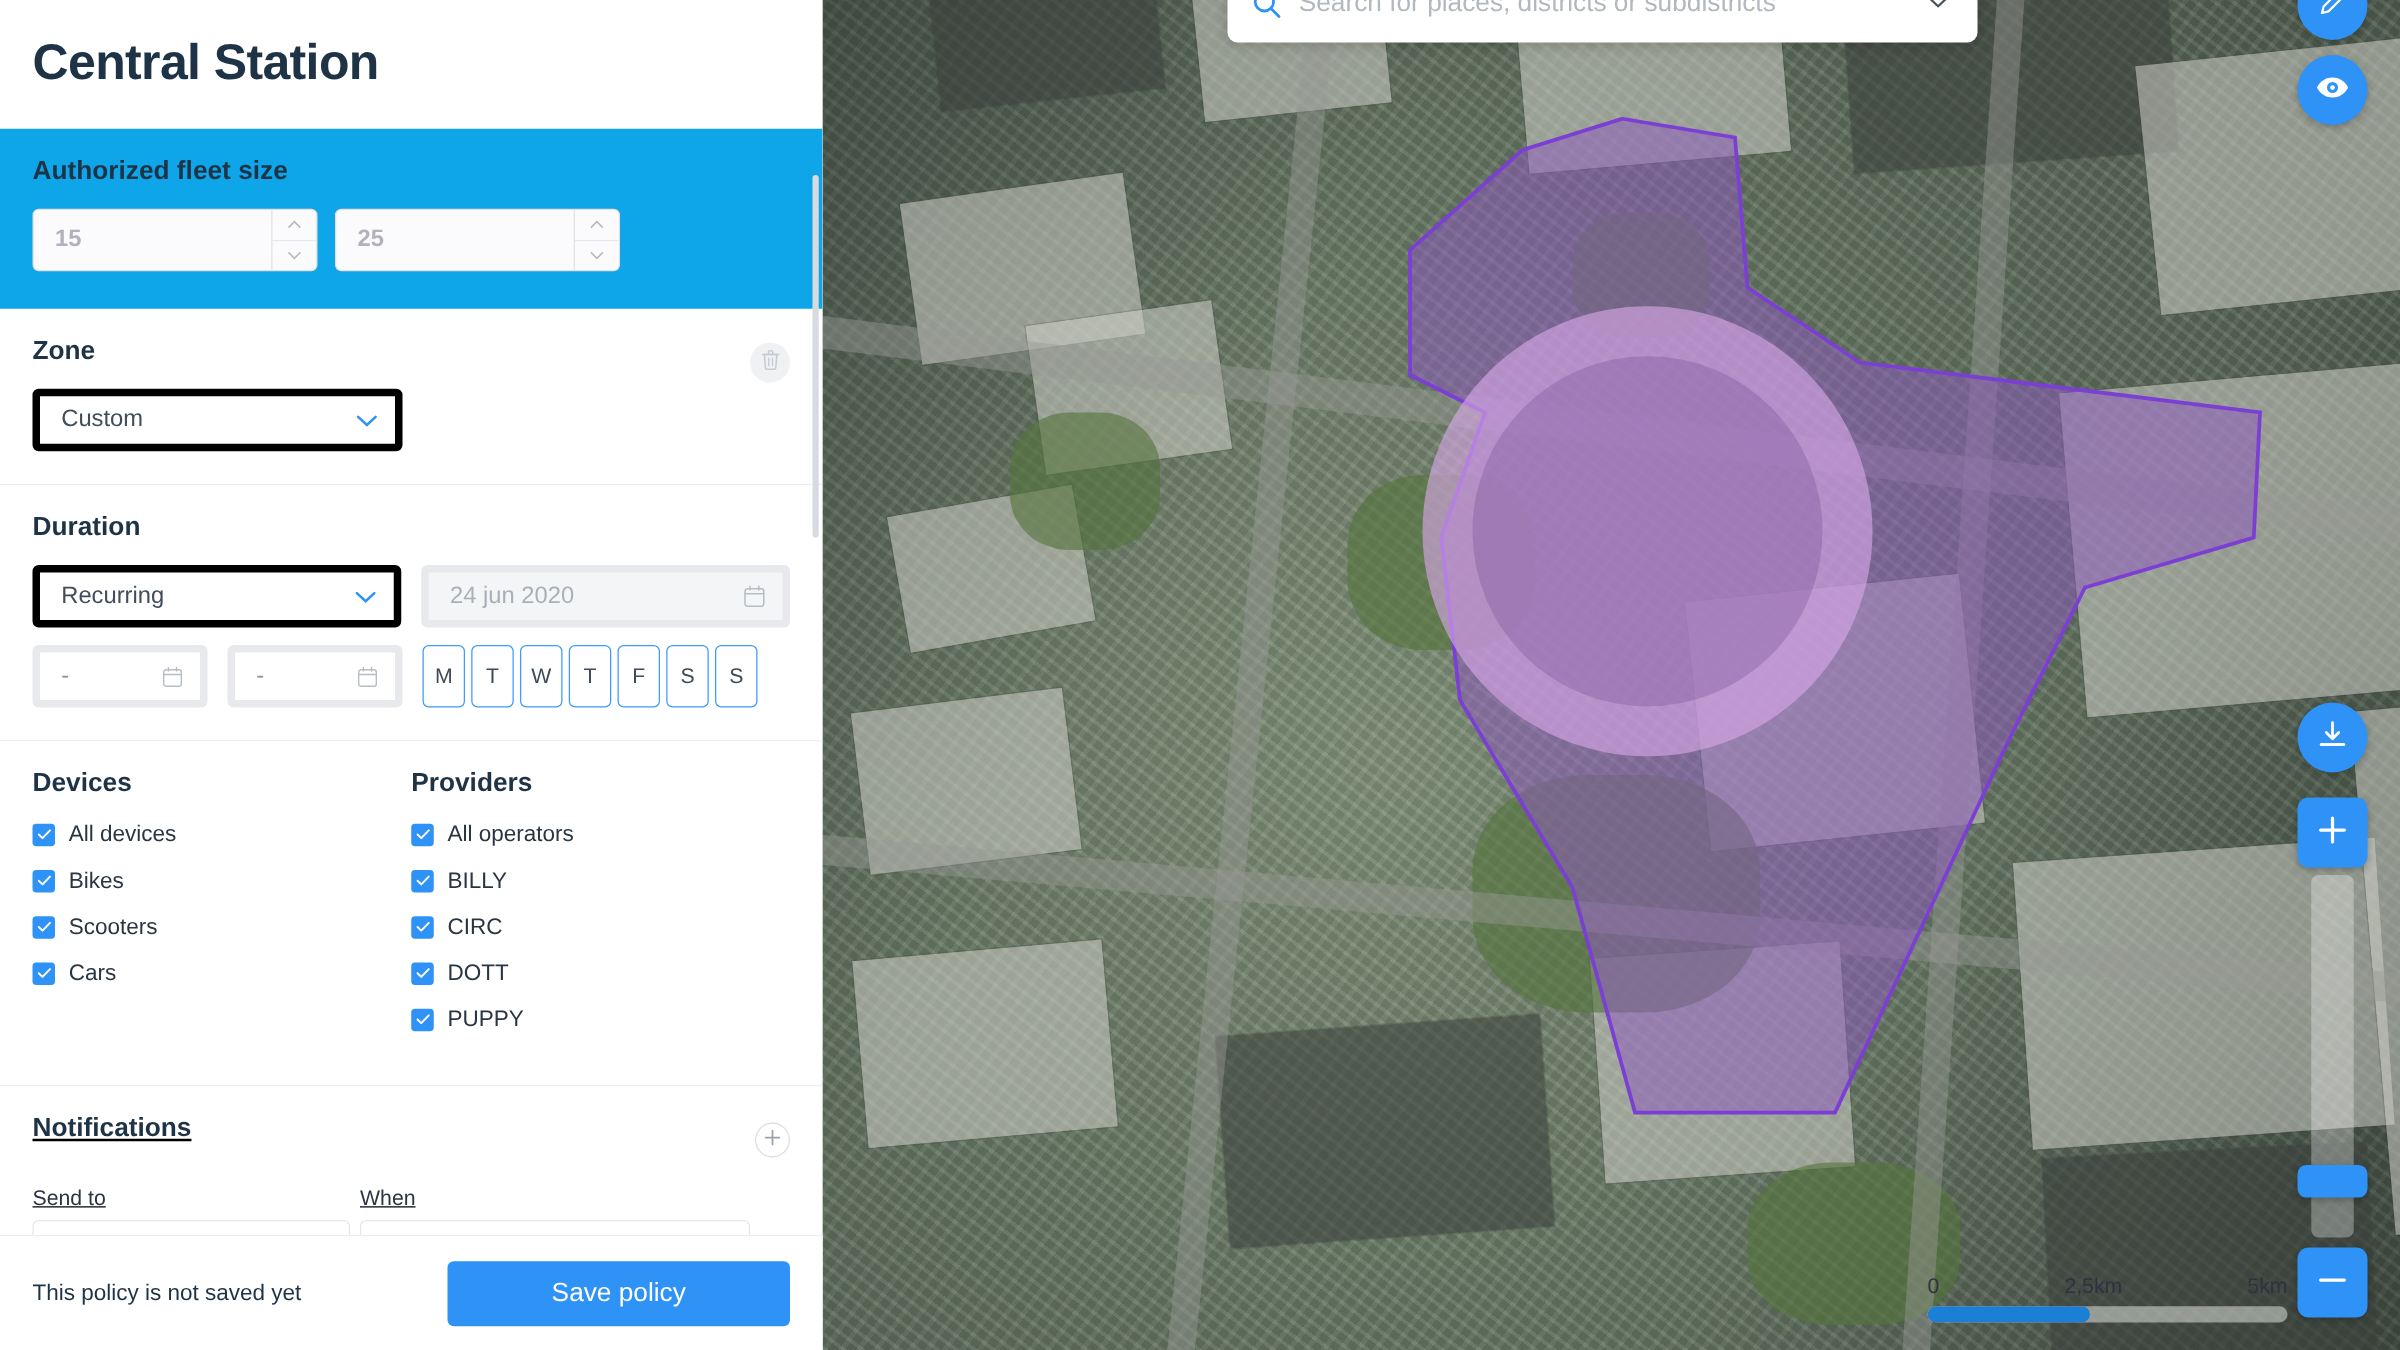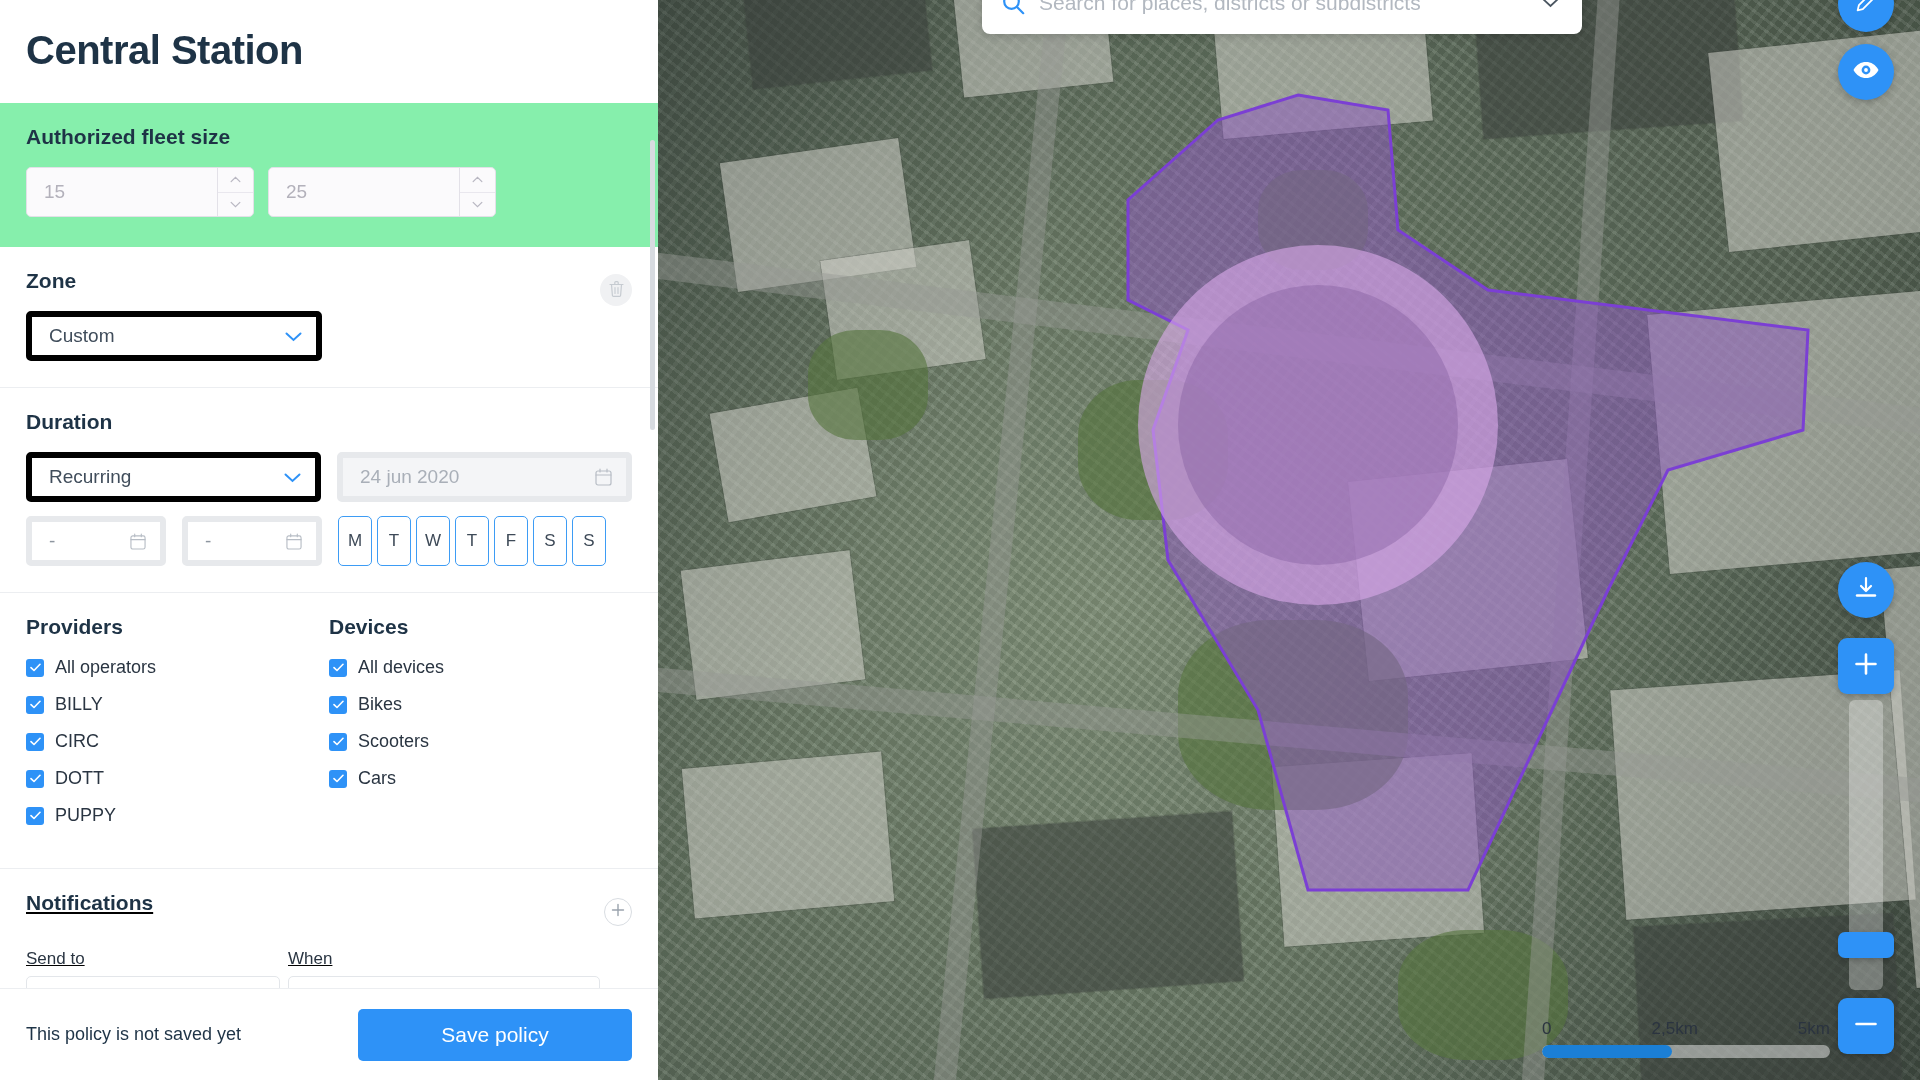--- a/index.html
+++ b/index.html
@@ -31,38 +31,38 @@
   }
 
   .page-title {
     font-size: 40px; font-weight: bold; color: #1e3346;
     letter-spacing: -0.5px;
     padding: 28px 42px 30px 26px;
   }
 
   
   .fleet-block {
-    background: #86efac;
+    background: #0ea5e9;
     padding: 22px 26px 30px 26px;
   }
   .section-title {
     font-size: 21px; font-weight: bold; color: #1e3346;
     margin-bottom: 18px;
   }
   .stepper-row { display: flex; gap: 14px; }
   .stepper {
     display: flex; width: 228px; height: 50px;
     background: #fbfafc;
     border: 1px solid #e3e1e8;
     border-radius: 5px;
     overflow: hidden;
   }
   .stepper-val {
     flex: 1; display: flex; align-items: center;
-    padding-left: 17px; font-size: 19px; color: #b3b1bb;
+    padding-left: 17px; font-size: 19px; color: #b3b1bb; font-weight: bold;
   }
   .stepper-btns {
     width: 36px; display: flex; flex-direction: column;
     border-left: 1px solid #e3e1e8;
   }
   .stepper-btn {
     flex: 1; display: flex; align-items: center; justify-content: center;
     color: #b9b7c2; font-size: 11px;
   }
   .stepper-btn:first-child { border-bottom: 1px solid #e9e7ee; }
@@ -403,20 +403,56 @@
             <div class="day">S</div>
             <div class="day">S</div>
           </div>
         </div>
       </div>
 
       <div class="section">
         <div class="two-col">
 
           <div class="col">
+            <div class="section-title">Devices</div>
+            <div class="chk-row">
+              <span class="chk">
+                  <svg width="11" height="9" viewBox="0 0 11 9">
+                    <path d="M1 4.6L4 7.5L10 1.3" stroke="#fff" stroke-width="1.6" fill="none" stroke-linecap="round" stroke-linejoin="round"></path>
+                  </svg>
+                </span>
+              <span class="chk-label">All devices</span>
+            </div>
+            <div class="chk-row">
+              <span class="chk">
+                  <svg width="11" height="9" viewBox="0 0 11 9">
+                    <path d="M1 4.6L4 7.5L10 1.3" stroke="#fff" stroke-width="1.6" fill="none" stroke-linecap="round" stroke-linejoin="round"></path>
+                  </svg>
+                </span>
+              <span class="chk-label">Bikes</span>
+            </div>
+            <div class="chk-row">
+              <span class="chk">
+                  <svg width="11" height="9" viewBox="0 0 11 9">
+                    <path d="M1 4.6L4 7.5L10 1.3" stroke="#fff" stroke-width="1.6" fill="none" stroke-linecap="round" stroke-linejoin="round"></path>
+                  </svg>
+                </span>
+              <span class="chk-label">Scooters</span>
+            </div>
+            <div class="chk-row">
+              <span class="chk">
+                  <svg width="11" height="9" viewBox="0 0 11 9">
+                    <path d="M1 4.6L4 7.5L10 1.3" stroke="#fff" stroke-width="1.6" fill="none" stroke-linecap="round" stroke-linejoin="round"></path>
+                  </svg>
+                </span>
+              <span class="chk-label">Cars</span>
+            </div>
+          </div>
+
+          <div class="col">
             <div class="section-title">Providers</div>
             <div class="chk-row">
               <span class="chk">
                   <svg width="11" height="9" viewBox="0 0 11 9">
                     <path d="M1 4.6L4 7.5L10 1.3" stroke="#fff" stroke-width="1.6" fill="none" stroke-linecap="round" stroke-linejoin="round"></path>
                   </svg>
                 </span>
               <span class="chk-label">All operators</span>
             </div>
             <div class="chk-row">
@@ -443,56 +479,20 @@
                 </span>
               <span class="chk-label">DOTT</span>
             </div>
             <div class="chk-row">
               <span class="chk">
                   <svg width="11" height="9" viewBox="0 0 11 9">
                     <path d="M1 4.6L4 7.5L10 1.3" stroke="#fff" stroke-width="1.6" fill="none" stroke-linecap="round" stroke-linejoin="round"></path>
                   </svg>
                 </span>
               <span class="chk-label">PUPPY</span>
-            </div>
-          </div>
-
-          <div class="col">
-            <div class="section-title">Devices</div>
-            <div class="chk-row">
-              <span class="chk">
-                  <svg width="11" height="9" viewBox="0 0 11 9">
-                    <path d="M1 4.6L4 7.5L10 1.3" stroke="#fff" stroke-width="1.6" fill="none" stroke-linecap="round" stroke-linejoin="round"></path>
-                  </svg>
-                </span>
-              <span class="chk-label">All devices</span>
-            </div>
-            <div class="chk-row">
-              <span class="chk">
-                  <svg width="11" height="9" viewBox="0 0 11 9">
-                    <path d="M1 4.6L4 7.5L10 1.3" stroke="#fff" stroke-width="1.6" fill="none" stroke-linecap="round" stroke-linejoin="round"></path>
-                  </svg>
-                </span>
-              <span class="chk-label">Bikes</span>
-            </div>
-            <div class="chk-row">
-              <span class="chk">
-                  <svg width="11" height="9" viewBox="0 0 11 9">
-                    <path d="M1 4.6L4 7.5L10 1.3" stroke="#fff" stroke-width="1.6" fill="none" stroke-linecap="round" stroke-linejoin="round"></path>
-                  </svg>
-                </span>
-              <span class="chk-label">Scooters</span>
-            </div>
-            <div class="chk-row">
-              <span class="chk">
-                  <svg width="11" height="9" viewBox="0 0 11 9">
-                    <path d="M1 4.6L4 7.5L10 1.3" stroke="#fff" stroke-width="1.6" fill="none" stroke-linecap="round" stroke-linejoin="round"></path>
-                  </svg>
-                </span>
-              <span class="chk-label">Cars</span>
             </div>
           </div>
 
         </div>
       </div>
 
       <div class="section no-border">
         <div class="sec-head-row">
           <div class="section-title">Notifications</div>
           <div class="round-btn">

